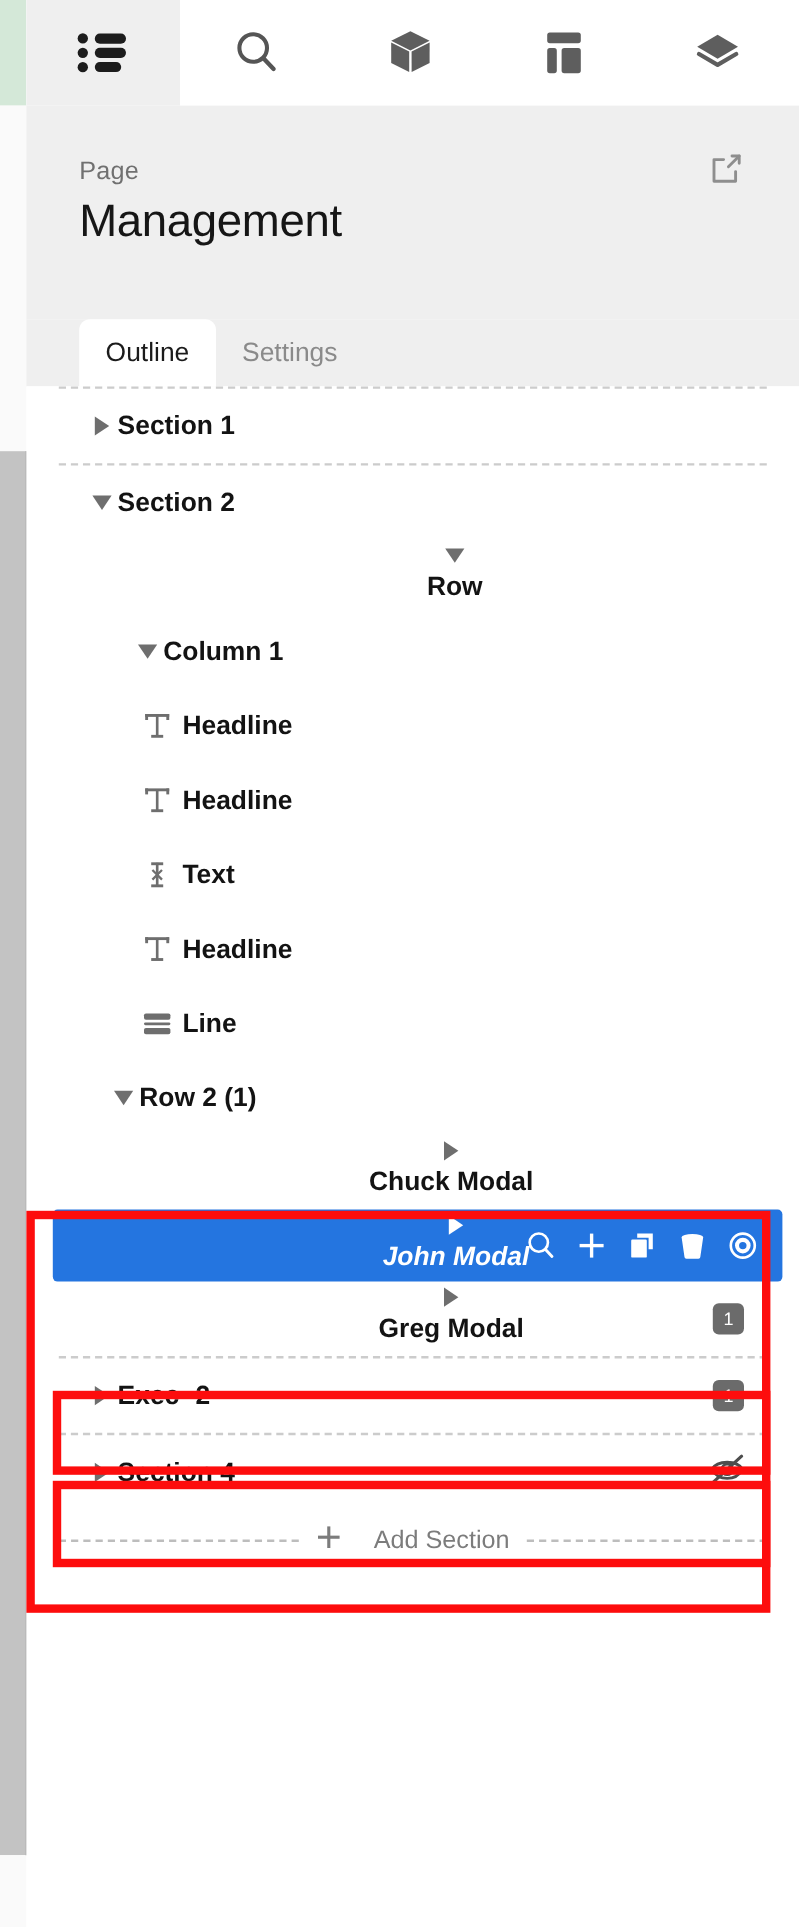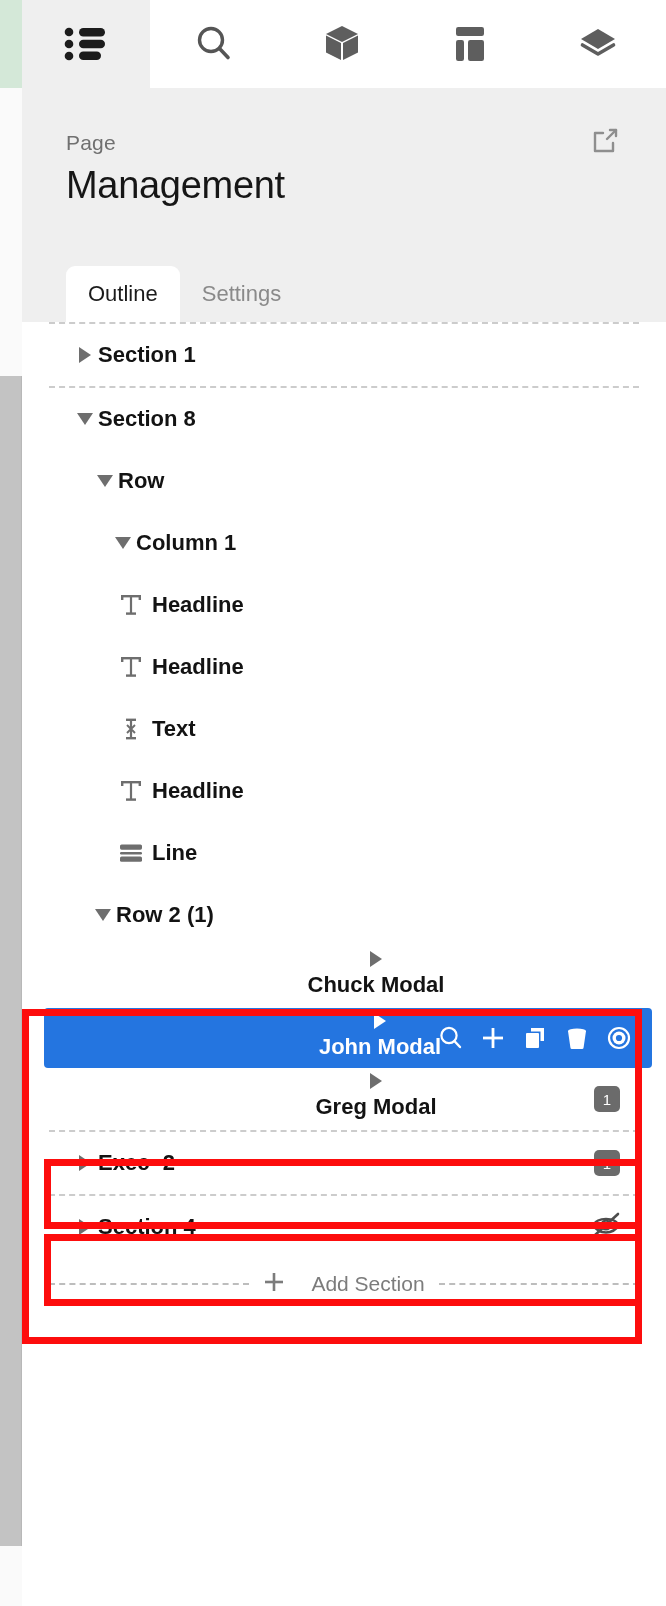--- a/index.html
+++ b/index.html
@@ -104,30 +104,30 @@
   .badge {
     position: absolute; right: 46px; top: 50%; transform: translateY(-50%);
     min-width: 26px; height: 26px; padding: 0 6px;
     background: #6b6b6b; color: #ffffff; border-radius: 5px;
     font-size: 15px; display: flex; align-items: center; justify-content: center;
   }
   .row-eye { position: absolute; right: 44px; top: 50%; transform: translateY(-50%); }
 
   
   .i0 { padding-left: 50px; }
-  .i1 { padding-left: 70px; }
+  .i1 { padding-left: 70px; flex-direction: column; }
   .i2 { padding-left: 88px; }
   .i3 { padding-left: 68px; }
   .i4 { padding-left: 64px; flex-direction: column; }
 
   
   .node.selected {
     background: #2475e0; margin: 0 14px 0 22px; border-radius: 4px; height: 60px;
   }
-  .node.selected .label { color: #ffffff; }
+  .node.selected .label { color: #ffffff; font-style: italic; }
   .node.selected .tri-r { border-left-color: #ffffff; }
   .actions {
     position: absolute; right: 20px; top: 50%; transform: translateY(-50%);
     display: flex; align-items: center; gap: 16px;
   }
   .actions .act { cursor: pointer; display: flex; align-items: center; }
 
   
   .add-section {
     display: flex; align-items: center; gap: 0;
@@ -230,21 +230,21 @@
         <span class="tw">
           <span class="tri-r"></span>
         </span>
         <span class="label">Section 1</span>
       </div>
       <div class="sep"></div>
       <div class="node i0">
         <span class="tw">
           <span class="tri-d"></span>
         </span>
-        <span class="label">Section 8</span>
+        <span class="label">Section 2</span>
       </div>
       <div class="node i1">
         <span class="tw">
           <span class="tri-d"></span>
         </span>
         <span class="label">Row</span>
       </div>
       <div class="node i2">
         <span class="tw">
           <span class="tri-d"></span>

